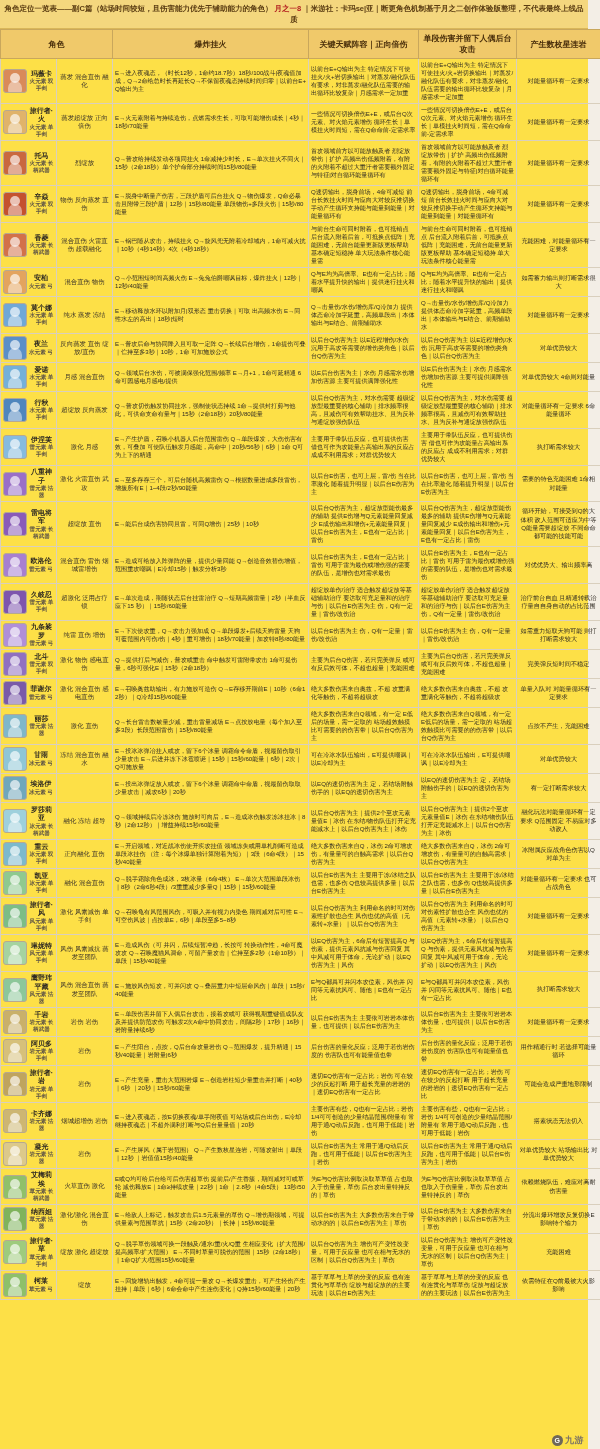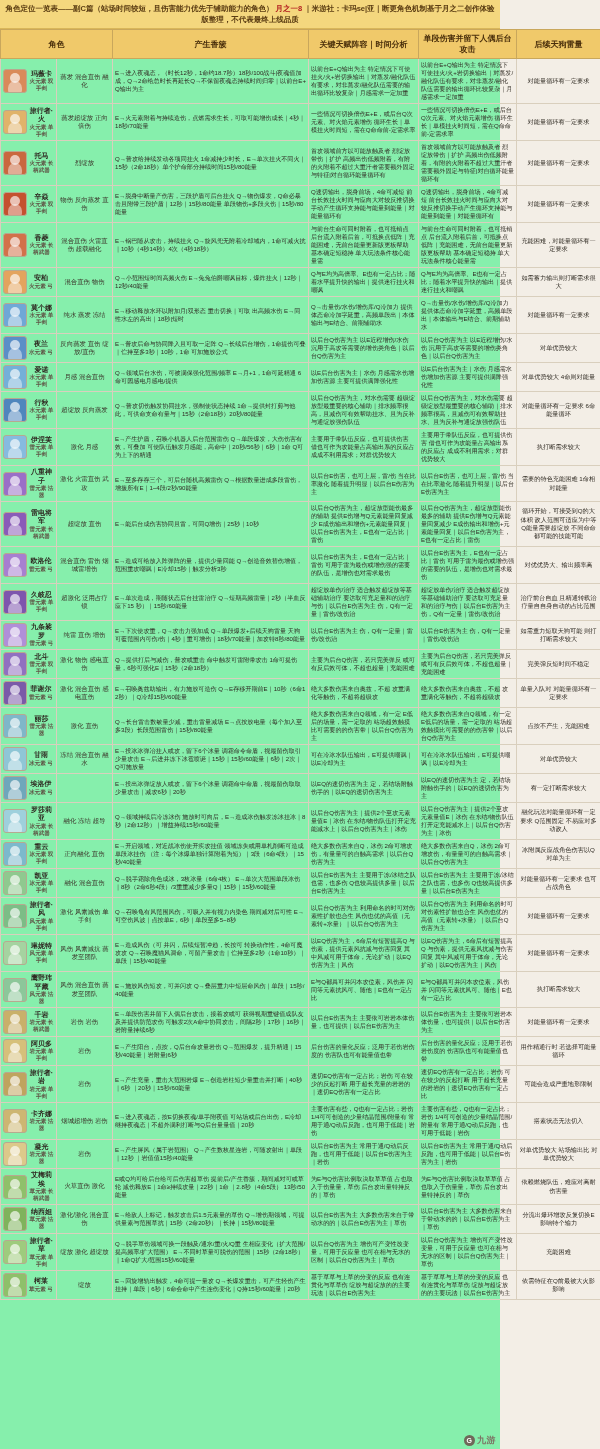--- a/index.html
+++ b/index.html
@@ -1,17 +1,17 @@
 <!DOCTYPE html>
 <html><head>
 <meta charset="utf-8">
 <style>
   html,body{margin:0;padding:0;background:#f3eee6;}
   body{font-family:"Liberation Sans","DejaVu Sans",sans-serif;}
-  #page{width:500px;min-height:1449px;position:relative;background:#86efac;}
+  #page{width:588px;min-height:1449px;position:relative;background:#fde047;}
   .banner{background:#f4d77e;color:#5a3c12;font-size:7.5px;line-height:11px;
           padding:3px 4px;font-weight:bold;text-align:center;border-bottom:1px solid #d9b65a;}
   .banner .hl{color:#b32020;}
   table{border-collapse:collapse;width:600px;table-layout:fixed;}
   col.c0{width:56px}col.c1{width:56px}col.c2{width:196px}col.c3{width:110px}
   col.c4{width:98px}col.c5{width:84px}
   thead th{background:#f0c96a;color:#4a2f0b;font-size:8px;font-weight:bold;
            border:1px solid #c9a75c;padding:3px 2px;line-height:11px;}
   td{border:1px solid #d9cfbd;font-size:6.2px;line-height:8.2px;vertical-align:middle;
      padding:2px 2px;color:#2f2a22;word-break:break-all;}
@@ -51,24 +51,24 @@
         <col class="c0">
         <col class="c1">
         <col class="c2">
         <col class="c3">
         <col class="c4">
         <col class="c5">
       </colgroup>
     <thead>
       <tr>
         <th colspan="2">角色</th>
-        <th>产生香簇</th>
-        <th>关键天赋阵容｜时间分析</th>
+        <th>爆炸挂火</th>
+        <th>关键天赋阵容｜正向倍伤</th>
         <th>单段伤害并留下人偶后台攻击</th>
-        <th>后续天狗雷量</th>
+        <th>产生数枚星连岩</th>
       </tr>
     </thead>
     <tbody id="tbody">
         <tr>
           <td class="name">
             <div class="av">
               <div class="face" style="background:#d98a5a"></div>
               <div>
                 <div class="nm">玛薇卡</div>
                 <div class="el">火元素 双手剑</div>

